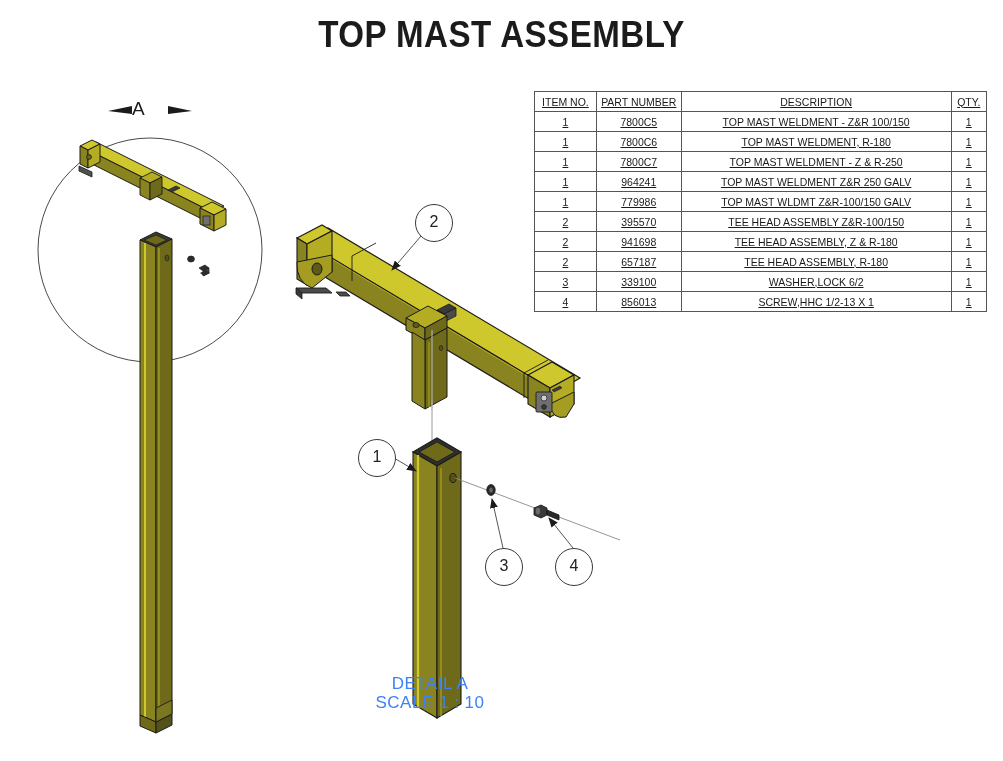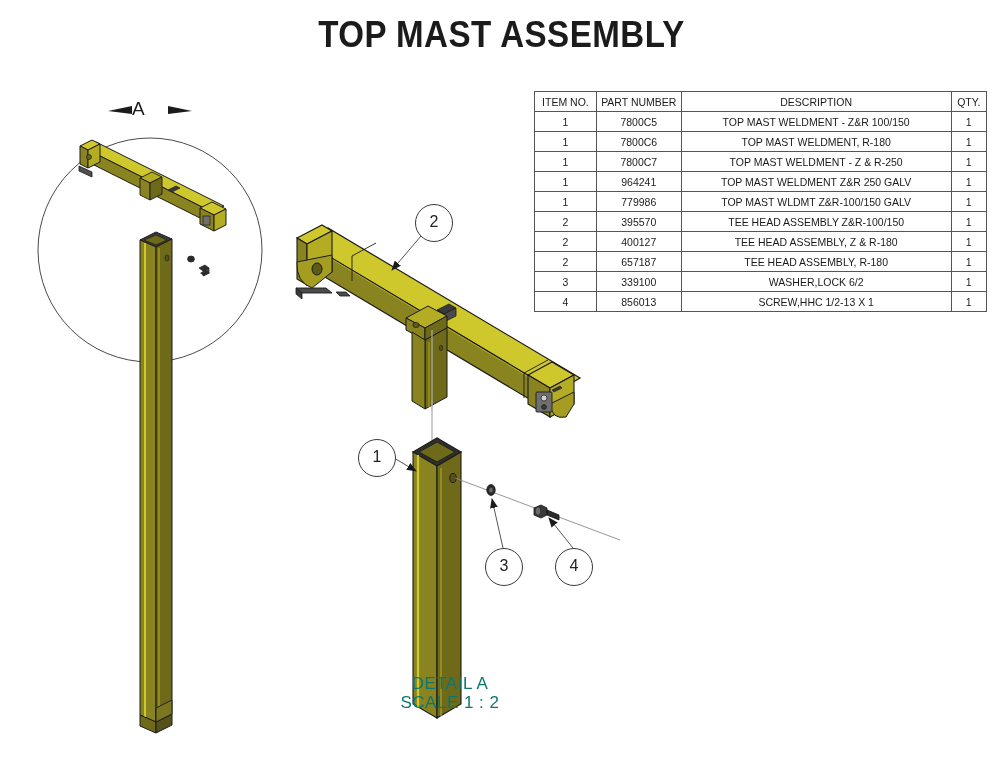--- a/index.html
+++ b/index.html
@@ -30,20 +30,21 @@
     transform: scaleX(0.92);
     color: #1b1b1b;
   }
 
   
   #parts-table-wrap {
     position: absolute;
     left: 534px;
     top: 91px;
     width: 453px;
+    text-decoration: underline;
   }
   table.parts {
     border-collapse: collapse;
     width: 453px;
     font-size: 10.5px;
     color: #1a1a1a;
   }
   table.parts td, table.parts th {
     border: 1px solid #555;
     height: 19px;
@@ -83,28 +84,28 @@
     font-family: "Liberation Sans", sans-serif;
   }
   #balloon-2 { left: 415px; top: 204px; }
   #balloon-1 { left: 358px; top: 439px; }
   #balloon-3 { left: 485px; top: 548px; }
   #balloon-4 { left: 555px; top: 548px; }
 
   
   #detail-label {
     position: absolute;
-    left: 340px;
+    left: 320px;
     top: 674px;
     width: 220px;
     text-align: center;
     font-size: 17px;
     line-height: 19px;
     letter-spacing: 0.5px;
-    color: #0f766e;
+    color: #3b82f6;
   }
   #detail-label div { white-space: nowrap; }
 
   
   #section-letter-a {
     position: absolute;
     left: 132px;
     top: 98px;
     font-size: 19px;
     color: #1a1a1a;
@@ -296,21 +297,21 @@
 
 <div id="section-letter-a">A</div>
 
 <div class="balloon" id="balloon-2">2</div>
 <div class="balloon" id="balloon-1">1</div>
 <div class="balloon" id="balloon-3">3</div>
 <div class="balloon" id="balloon-4">4</div>
 
 <div id="detail-label">
   <div>DETAIL A</div>
-  <div>SCALE 1 : 2</div>
+  <div>SCALE 1 : 10</div>
 </div>
 
 <div id="parts-table-wrap">
   <table class="parts">
     <thead>
       <tr>
         <th class="col-item">ITEM NO.</th>
         <th class="col-part">PART NUMBER</th>
         <th class="col-desc">DESCRIPTION</th>
         <th class="col-qty">QTY.</th>
@@ -348,21 +349,21 @@
           <td class="col-qty">1</td>
         </tr>
         <tr>
           <td class="col-item">2</td>
           <td class="col-part">395570</td>
           <td class="col-desc">TEE HEAD ASSEMBLY Z&amp;R-100/150</td>
           <td class="col-qty">1</td>
         </tr>
         <tr>
           <td class="col-item">2</td>
-          <td class="col-part">400127</td>
+          <td class="col-part">941698</td>
           <td class="col-desc">TEE HEAD ASSEMBLY, Z &amp; R-180</td>
           <td class="col-qty">1</td>
         </tr>
         <tr>
           <td class="col-item">2</td>
           <td class="col-part">657187</td>
           <td class="col-desc">TEE HEAD ASSEMBLY, R-180</td>
           <td class="col-qty">1</td>
         </tr>
         <tr>

